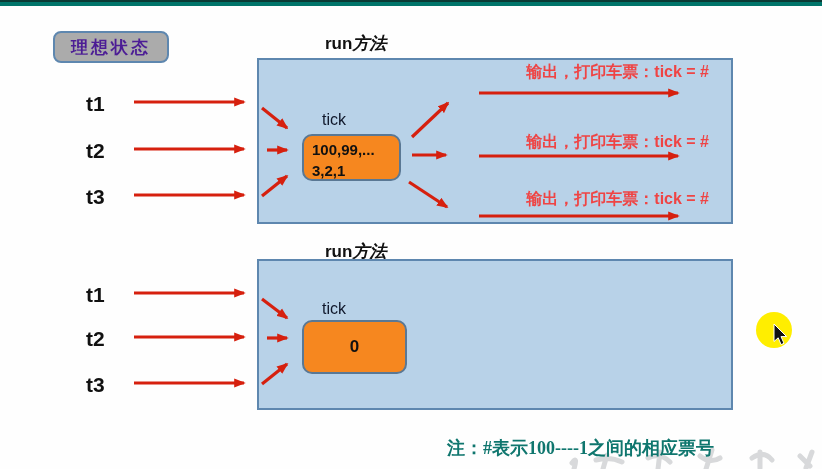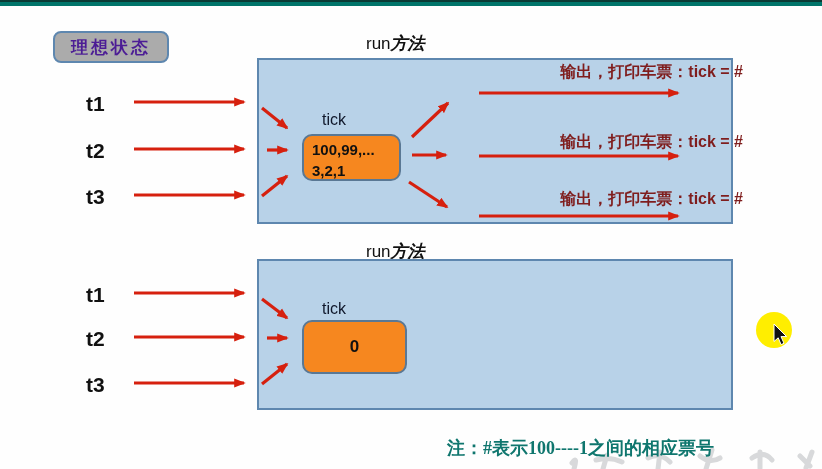--- a/index.html
+++ b/index.html
@@ -13,21 +13,21 @@
     background:linear-gradient(#0a3b35 0 30%, #00756a 30% 100%);
   }
   .badge{
     position:absolute;left:53px;top:31px;width:112px;height:28px;
     background:#ababab;border:2px solid #5e87af;border-radius:8px;
     display:flex;align-items:center;justify-content:center;
     font-family:"Liberation Serif",serif;font-size:17px;font-weight:600;
     letter-spacing:3px;color:#4c1d95;
   }
   .run-title{position:absolute;font-size:17px;color:#111;white-space:nowrap;}
-  .run-title .en{font-weight:normal;font-family:"Liberation Sans",sans-serif;margin-left:41px;}
+  .run-title .en{font-weight:bold;font-family:"Liberation Sans",sans-serif;}
   .run-title .zh{font-weight:600;font-family:"Liberation Serif",serif;font-style:italic;}
   .bluebox{
     position:absolute;background:#b8d2e8;border:2px solid #5e87af;
   }
   .box-upper{left:257px;top:58px;width:472px;height:162px;}
   .box-lower{left:257px;top:259px;width:472px;height:147px;}
   .thread{
     position:absolute;width:30px;text-align:left;
     font-size:21px;font-weight:bold;color:#111;
   }
@@ -36,22 +36,22 @@
   }
   .orangebox{
     position:absolute;background:#f6871f;border:2px solid #5a7894;border-radius:10px;
     color:#111;font-weight:bold;
   }
   .orange-upper{left:302px;top:134px;width:99px;height:47px;
     font-size:15px;line-height:21px;padding:3px 12px 0 8px;box-sizing:border-box;}
   .orange-lower{left:302px;top:320px;width:101px;height:50px;
     display:flex;align-items:center;justify-content:center;font-size:17px;}
   .outrow{
-    position:absolute;left:485px;width:258px;text-align:right;white-space:nowrap;
-    font-size:16px;color:#7f1d1d;
+    position:absolute;left:451px;width:258px;text-align:right;white-space:nowrap;
+    font-size:16px;color:#ef4444;
   }
   .outrow .zh{font-family:"Liberation Serif",serif;font-weight:600;}
   .outrow .code{font-family:"Liberation Sans",sans-serif;font-weight:bold;}
   .note{
     position:absolute;left:447px;top:436px;z-index:3;white-space:nowrap;
     font-family:"Liberation Serif",serif;font-size:18px;font-weight:600;color:#0f766e;
   }
   .watermark{
     position:absolute;left:520px;top:441px;z-index:1;white-space:nowrap;
     font-size:17px;color:#c3c7ca;letter-spacing:0.5px;

